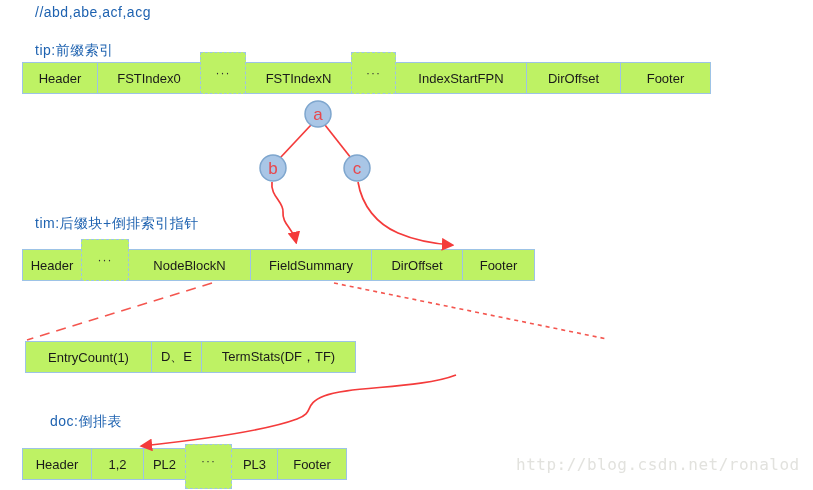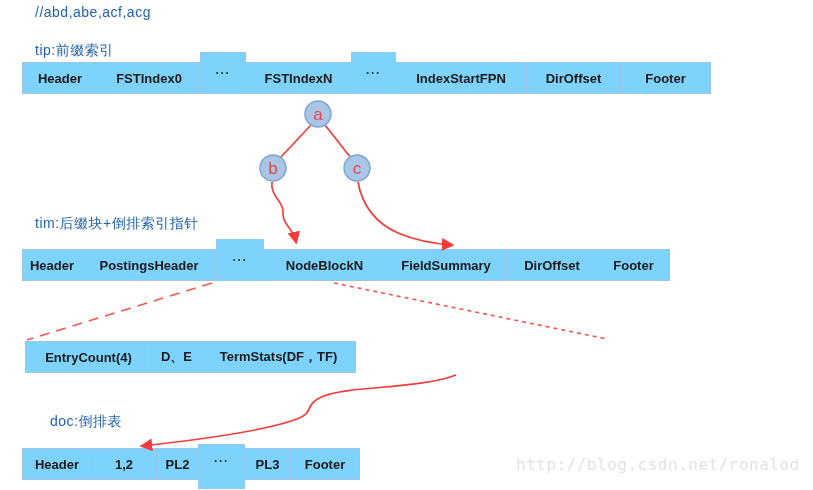--- a/index.html
+++ b/index.html
@@ -16,37 +16,37 @@
     position:relative;width:813px;height:490px;background:#fff;overflow:hidden;
     font-family:"Liberation Sans","DejaVu Sans",sans-serif;
   }
   .heading{
     position:absolute;color:var(--c-heading);font-size:14px;font-weight:normal;
     white-space:nowrap;letter-spacing:.5px;
   }
   .row{position:absolute;display:flex;align-items:center;height:32px;}
   .cell{
     box-sizing:border-box;height:32px;margin-left:-1px;
-    border:1px solid var(--c-border);background:#7dd3fc;
+    border:1px solid var(--c-border);background:#bef264;
     display:flex;align-items:center;justify-content:center;
-    font-size:13px;font-weight:bold;color:var(--c-text);white-space:nowrap;
+    font-size:13px;font-weight:normal;color:var(--c-text);white-space:nowrap;
   }
   .cell:first-child{margin-left:0;}
   .cell.dots{
     border-style:dashed;position:relative;top:-5px;height:42px;
     font-size:12px;letter-spacing:1px;color:#333;
   }
   .row-doc .cell.dots{top:2px;height:45px;align-items:flex-start;padding-top:9px;}
   
   .r1 .c0{width:76px}.r1 .c1{width:104px}.r1 .c2{width:46px}.r1 .c3{width:107px}
   .r1 .c4{width:45px}.r1 .c5{width:132px}.r1 .c6{width:95px}.r1 .c7{width:91px}
   .r2 .c0{width:60px}.r2 .c1{width:136px}.r2 .c2{width:114px}.r2 .c3{width:48px}
   .r2 .c4{width:123px}.r2 .c5{width:122px}.r2 .c6{width:92px}.r2 .c7{width:73px}
   .r3 .c0{width:127px}.r3 .c1{width:51px}.r3 .c2{width:155px}.r3 .c3{width:252px}
-  .r4 .c0{width:70px}.r4 .c1{width:66px}.r4 .c2{width:43px}.r4 .c3{width:47px}
+  .r4 .c0{width:70px}.r4 .c1{width:53px}.r4 .c2{width:43px}.r4 .c3{width:47px}
   .r4 .c4{width:47px}.r4 .c5{width:70px}
   #overlay{position:absolute;left:0;top:0;pointer-events:none;}
   #watermark{
     position:absolute;left:516px;top:455px;color:var(--c-watermark);
     font-family:"DejaVu Sans Mono","Liberation Mono",monospace;
     font-size:16px;letter-spacing:.5px;white-space:nowrap;
   }
 </style>
 </head>
 <body>
@@ -64,30 +64,29 @@
     <div class="cell c2 dots">···</div>
     <div class="cell c3">FSTIndexN</div>
     <div class="cell c4 dots">···</div>
     <div class="cell c5">IndexStartFPN</div>
     <div class="cell c6">DirOffset</div>
     <div class="cell c7">Footer</div>
   </div>
 
   <div class="row r2" style="left:22px;top:249px;">
     <div class="cell c0">Header</div>
-    <div class="cell c1">PostingsHeader</div>
     <div class="cell c3 dots">···</div>
     <div class="cell c4">NodeBlockN</div>
     <div class="cell c5">FieldSummary</div>
     <div class="cell c6">DirOffset</div>
     <div class="cell c7">Footer</div>
   </div>
 
   <div class="row r3" style="left:25px;top:341px;">
-    <div class="cell c0">EntryCount(4)</div>
+    <div class="cell c0">EntryCount(1)</div>
     <div class="cell c1">D、E</div>
     <div class="cell c2">TermStats(DF，TF)</div>
   </div>
 
   <div class="row r4 row-doc" style="left:22px;top:448px;">
     <div class="cell c0">Header</div>
     <div class="cell c1">1,2</div>
     <div class="cell c2">PL2</div>
     <div class="cell c3 dots">···</div>
     <div class="cell c4">PL3</div>

